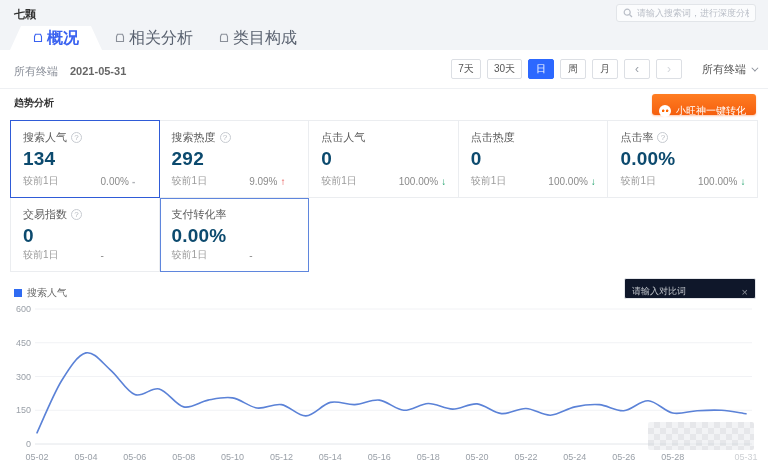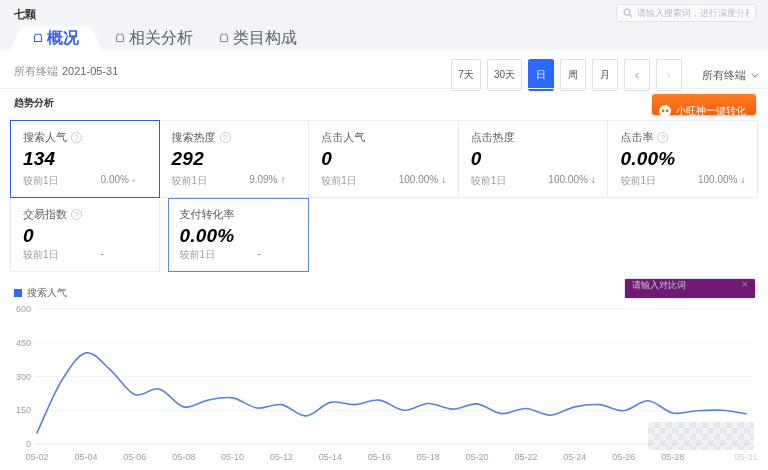--- a/index.html
+++ b/index.html
@@ -15,58 +15,58 @@
   
   .tabs { position:absolute; left:10px; top:26px; height:24px; display:flex; }
   .tab { height:24px; display:flex; align-items:center; justify-content:center; gap:4px; font-size:16px; color:#5a6270; cursor:pointer; }
   .tab.active { width:92px; background:#fff; color:#3a62f0; font-weight:bold; clip-path:polygon(11px 0,81px 0,92px 24px,0 24px); border-radius:6px 6px 0 0; }
   .tab.plain { width:104px; }
   .tab-ico { width:10px; height:10px; flex:0 0 auto; }
 
   
   .content { position:absolute; left:0; top:50px; width:768px; height:420px; background:#fff; }
   .stat-time { position:absolute; left:14px; top:14px; font-size:11px; color:#8a8f99; }
-  .stat-time b { color:#666; font-weight:normal; margin-left:4px; }
+  .stat-time b { color:#666; font-weight:bold; margin-left:12px; }
   .range-ctrls { position:absolute; right:12px; top:9px; display:flex; align-items:center; gap:6px; }
-  .rbtn { height:32px; min-width:26px; padding:0 6px; border:1px solid #dcdfe4; border-radius:2px; background:#fff; font-size:10px; color:#555; display:flex; align-items:center; justify-content:center; cursor:pointer; }
+  .rbtn { height:20px; min-width:26px; padding:0 6px; border:1px solid #dcdfe4; border-radius:2px; background:#fff; font-size:10px; color:#555; display:flex; align-items:center; justify-content:center; cursor:pointer; }
   .rbtn.active { background:#2c68ff; border-color:#2c68ff; color:#fff; }
   .rbtn.nav { color:#9aa0a8; font-size:12px; }
   .rbtn.nav.disabled { color:#d4d7dc; }
   .terminal { display:flex; align-items:center; gap:5px; margin-left:14px; font-size:11px; color:#555; cursor:pointer; }
   .caret { width:5px; height:5px; border-right:1px solid #8a8f99; border-bottom:1px solid #8a8f99; transform:rotate(45deg) translateY(-2px); }
   .divider { position:absolute; left:0; top:38px; width:768px; height:1px; background:#eef0f3; }
 
   .sec-title { position:absolute; left:14px; top:46px; font-size:10px; font-weight:bold; color:#333; }
   .promo-btn { position:absolute; right:12px; top:44px; height:21px; padding:12px 10px 0 7px; background:linear-gradient(180deg,#ff7d22,#f55f0e); border-radius:3px; color:#fff; font-size:10px; display:flex; align-items:center; gap:5px; cursor:pointer; box-shadow:0 1px 2px rgba(245,95,14,.35); }
   .promo-ico { width:12px; height:12px; border-radius:50%; background:radial-gradient(circle at 35% 48%, #f60 1px, transparent 1.6px),radial-gradient(circle at 68% 48%, #f60 1px, transparent 1.6px),#fff; }
 
   
   .cards { position:absolute; left:10px; top:70px; width:748px; display:grid; grid-template-columns:repeat(5,1fr); grid-template-rows:78px 74px; }
   .card { border:1px solid #ebedf0; padding:9px 12px 0; position:relative; background:#fff; cursor:pointer; }
   .card:nth-child(n+2):nth-child(-n+5) { border-left:none; }
   .card:nth-child(6) { border-top:none; }
-  .card:nth-child(7) { border-top:none; border-left:none;margin-left:8px; }
+  .card:nth-child(7) { border-top:none; border-left:none; }
   .card.selected { outline:1.5px solid #2f5bd7; outline-offset:-1.5px; }
   .card.hilite { outline:1px solid #5f86dd; outline-offset:-1px; }
   .ghost { border:none; }
   .m-label { font-size:11px; color:#5c5c5c; display:flex; align-items:center; gap:4px; }
   .info { width:11px; height:11px; border:1px solid #c7cbd1; border-radius:50%; color:#b6bac0; font-size:8px; line-height:9px; text-align:center; }
   .info::after { content:"?"; }
-  .m-value { font-size:19px; font-weight:bold; color:#000000; margin-top:3px; letter-spacing:.2px;font-style:italic; }
-  .m-cmp { position:absolute; left:12px; right:10px; bottom:9px; font-size:10px; color:#9b9b9b; display:flex; align-items:flex-start; }
+  .m-value { font-size:19px; font-weight:bold; color:#0c4a6e; margin-top:3px; letter-spacing:.2px; }
+  .m-cmp { position:absolute; left:12px; right:10px; bottom:9px; font-size:10px; color:#9b9b9b; display:flex; align-items:center; }
   .m-chg { margin-left:42px; color:#8a8a8a; }
   .arrow { margin-left:3px; font-weight:bold; font-size:10px; }
   .arrow.up { color:#e23c39; }
   .arrow.down { color:#1fa16b; }
   .arrow.flat { color:#b0b3b8; }
 
   
   .legend { position:absolute; left:14px; top:236px; display:flex; align-items:center; gap:5px; font-size:10px; color:#666; }
   .legend-swatch { width:8px; height:8px; background:#2f6bf2; }
-  .cmp-input { position:absolute; right:12px; top:228px; width:132px; height:21px; border:1px solid #e4e6ea; border-radius:2px; display:flex; align-items:flex-start; padding:0 7px; background:#701a75; }
+  .cmp-input { position:absolute; right:12px; top:228px; width:132px; height:21px; border:1px solid #e4e6ea; border-radius:2px; display:flex; align-items:flex-end; padding:0 7px; background:#0f172a; }
   .cmp-input .ph { flex:1; font-size:9px; color:#c2c6cc; }
   .cmp-close { font-size:11px; color:#8a8f99; cursor:pointer; line-height:1; }
   .chart-wrap { position:absolute; left:10px; top:252px; width:748px; height:164px; }
   .mosaic { position:absolute; left:648px; top:372px; width:106px; height:28px; opacity:.55; filter:blur(.7px);
     background-color:#e9ebee;
     background-image:linear-gradient(45deg,#d2d5da 25%,transparent 25%,transparent 75%,#d2d5da 75%),
                      linear-gradient(45deg,#d2d5da 25%,transparent 25%,transparent 75%,#d2d5da 75%);
     background-size:12px 12px; background-position:0 0,6px 6px; border-radius:2px; }
 </style>
 </head>

